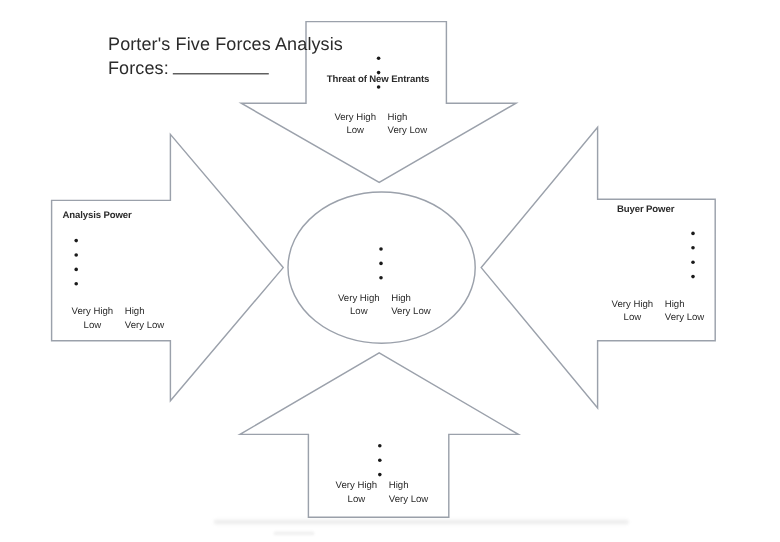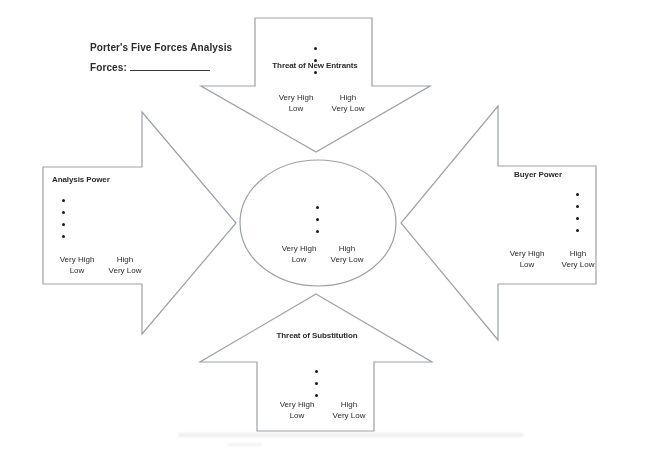--- a/index.html
+++ b/index.html
@@ -8,34 +8,34 @@
     --bg:#ffffff;
   }
   html,body{margin:0;padding:0;background:#fff;}
   .stage{
     position:relative;width:650px;height:452px;background:var(--bg);
     overflow:hidden;font-family:"Liberation Sans",sans-serif;color:var(--ink);
   }
   .stage svg{position:absolute;left:0;top:0;}
   .shape{fill:#ffffff;stroke:var(--stroke);stroke-width:1.2;stroke-linejoin:miter;}
 
-  .header{position:absolute;left:90px;top:38px;font-size:10px;line-height:20px;font-weight:700;letter-spacing:.1px;}
+  .header{position:absolute;left:90px;top:28px;font-size:15px;line-height:20px;font-weight:400;letter-spacing:.1px;}
   .company-row{white-space:nowrap;}
   .blank-line{display:inline-block;width:80px;height:11px;border-bottom:1.2px solid #3a3a3a;margin-left:3px;vertical-align:baseline;}
 
   .ftitle{position:absolute;font-size:8px;font-weight:700;letter-spacing:-.1px;white-space:nowrap;color:var(--ink);}
   .tcenter{text-align:center;}
   .tright{text-align:center;}
 
   .dots{position:absolute;display:flex;flex-direction:column;gap:9px;align-items:center;}
   .dot{width:3px;height:3px;border-radius:50%;background:#1a1a1a;}
 
   .scale{position:absolute;display:grid;grid-template-columns:54px auto;font-size:8px;line-height:11px;font-weight:500;color:var(--ink);white-space:nowrap;}
   .scale .c1{text-align:center;}
-  .scale .c2{text-align:center;}
+  .scale .c2{}
 
   
   .artifact1{position:absolute;left:178px;top:433px;width:346px;height:4px;background:rgba(120,120,120,.12);border-radius:2px;filter:blur(1.2px);}
   .artifact2{position:absolute;left:228px;top:443px;width:34px;height:3px;background:rgba(120,120,120,.10);border-radius:2px;filter:blur(1px);}
 </style>
 </head>
 <body>
 
 <div class="stage">
 
@@ -100,21 +100,20 @@
       <span class="dot"></span>
       <span class="dot"></span>
     </div>
   <div class="scale" style="left:272px;top:243px;width:96px;">
     <span class="c1">Very High</span>
     <span class="c2">High</span>
     <span class="c1">Low</span>
     <span class="c2">Very Low</span>
   </div>
 
-  <div class="ftitle tcenter" style="left:247px;top:331px;width:140px;">Threat of Substitution</div>
   <div class="dots" style="left:315px;top:370px;">
       <span class="dot"></span>
       <span class="dot"></span>
       <span class="dot"></span>
     </div>
   <div class="scale" style="left:270px;top:399px;width:104px;">
     <span class="c1">Very High</span>
     <span class="c2">High</span>
     <span class="c1">Low</span>
     <span class="c2">Very Low</span>

